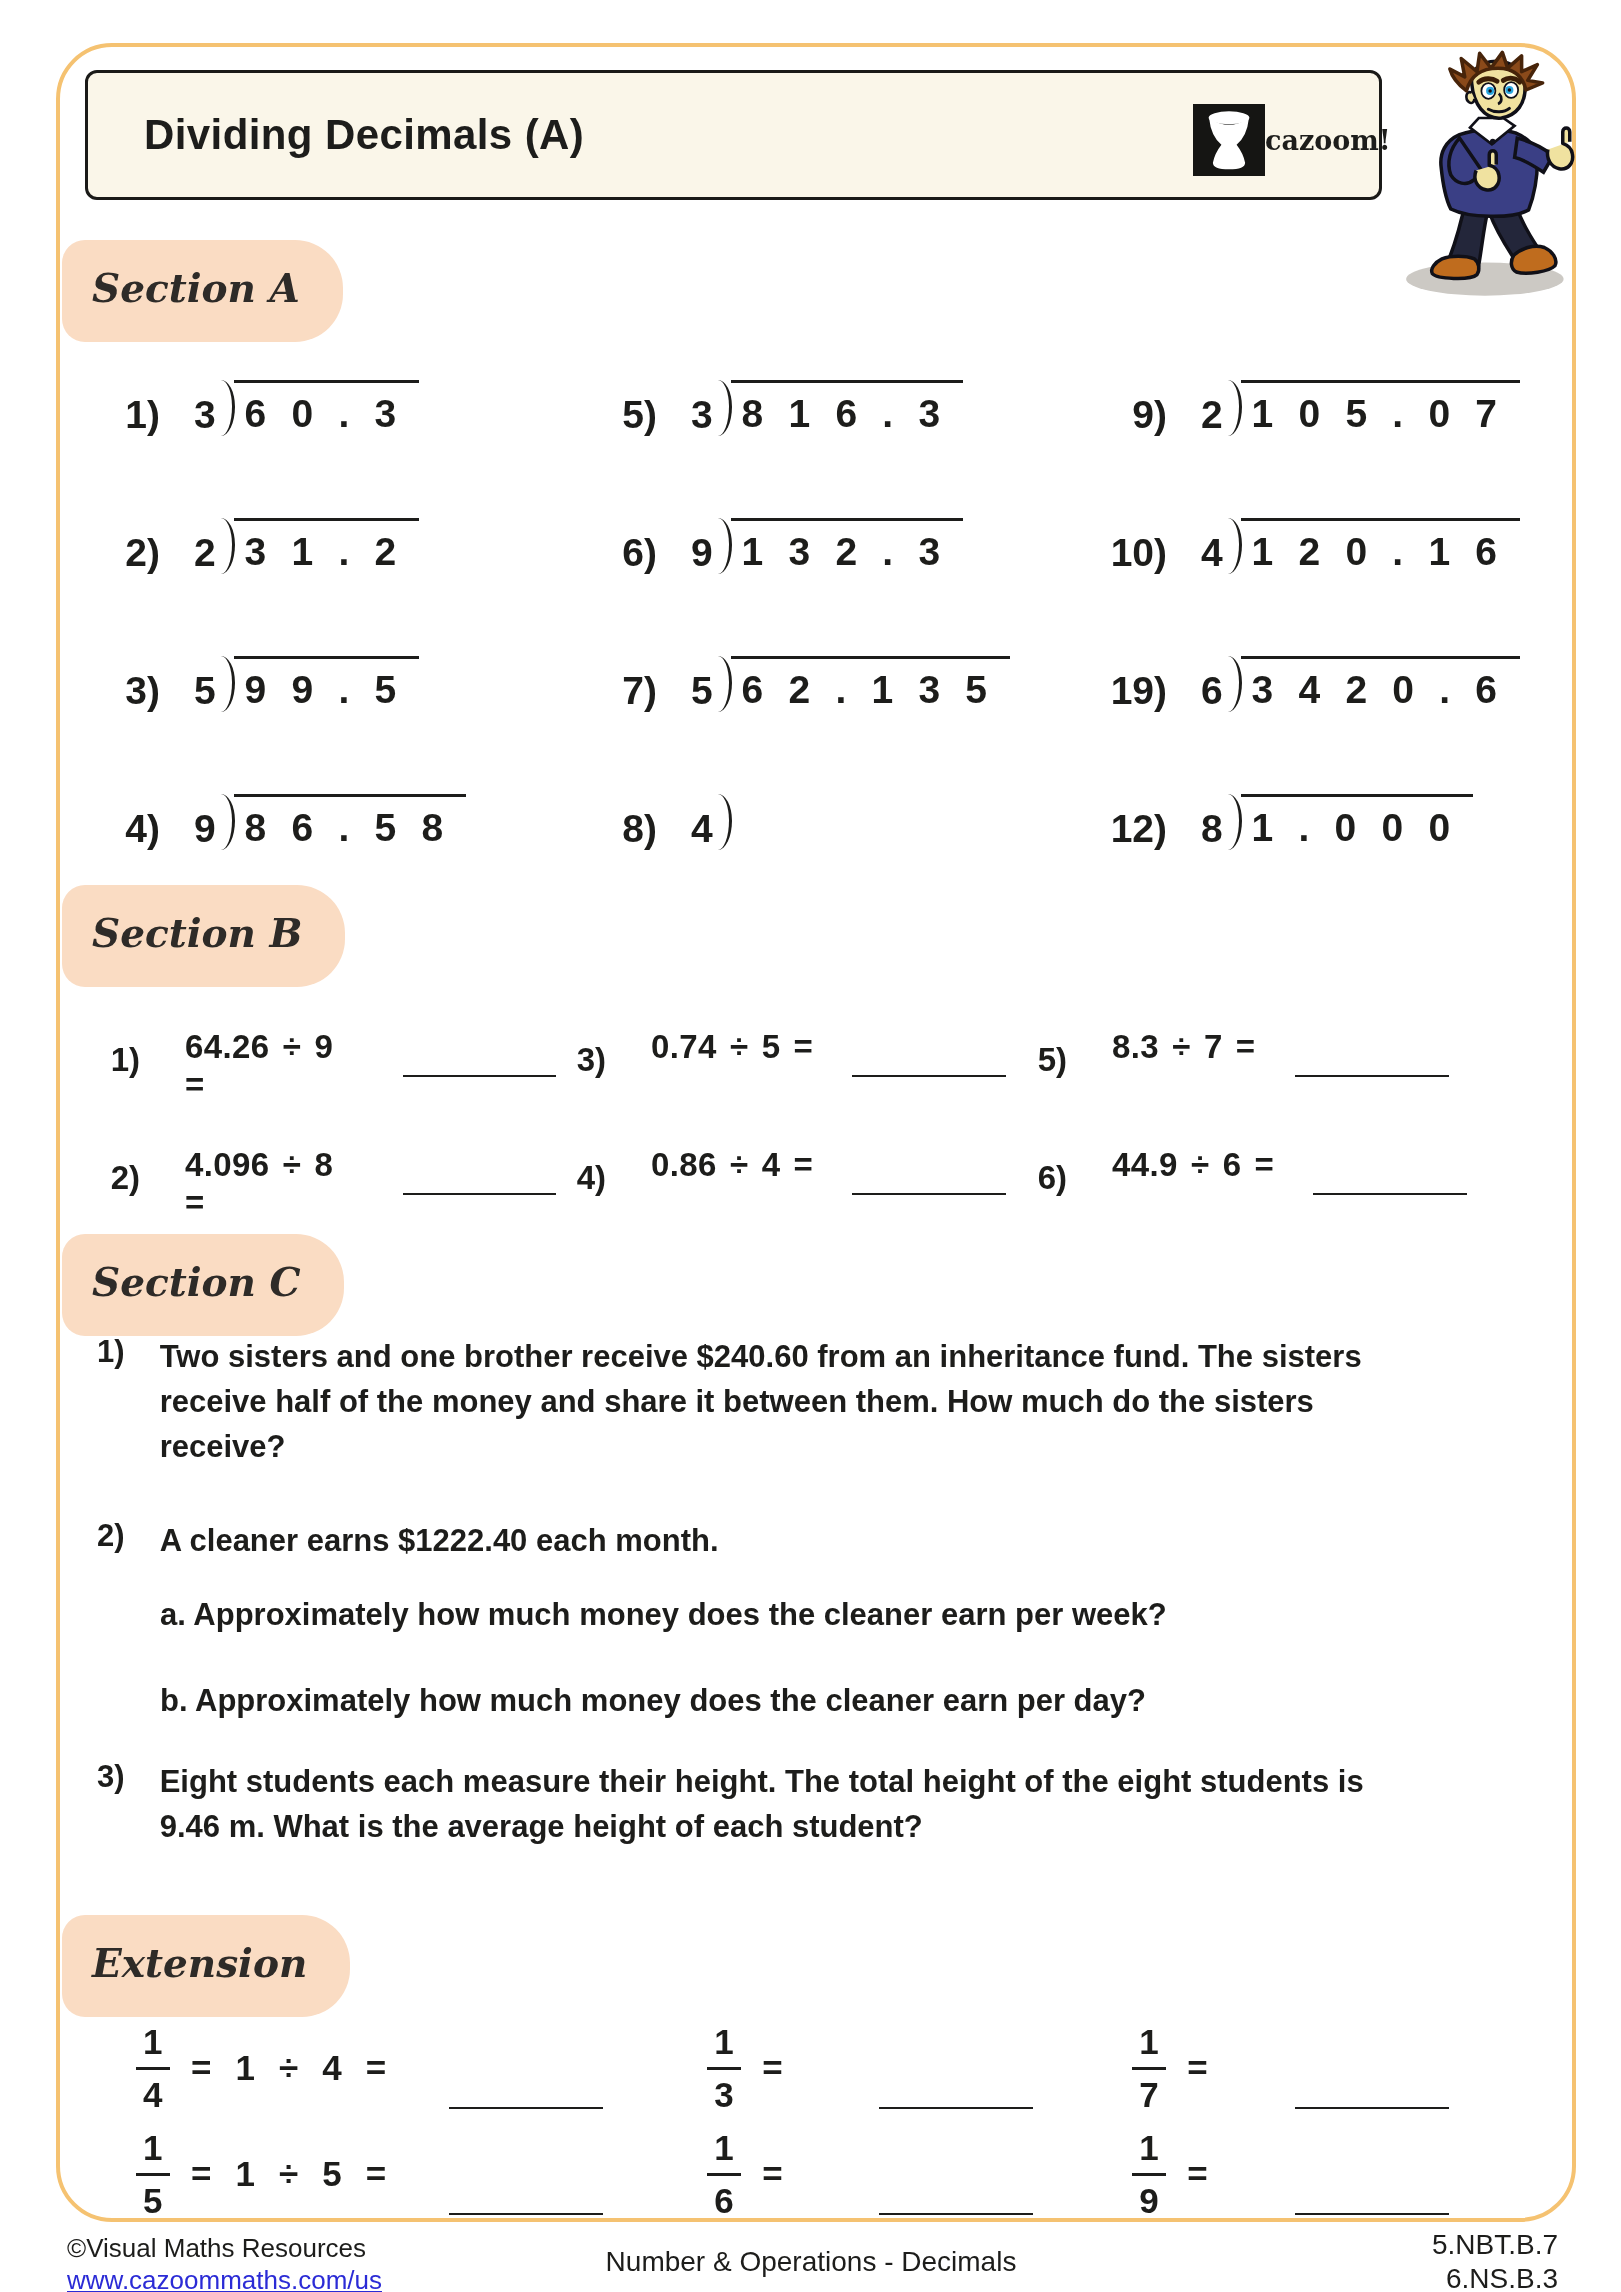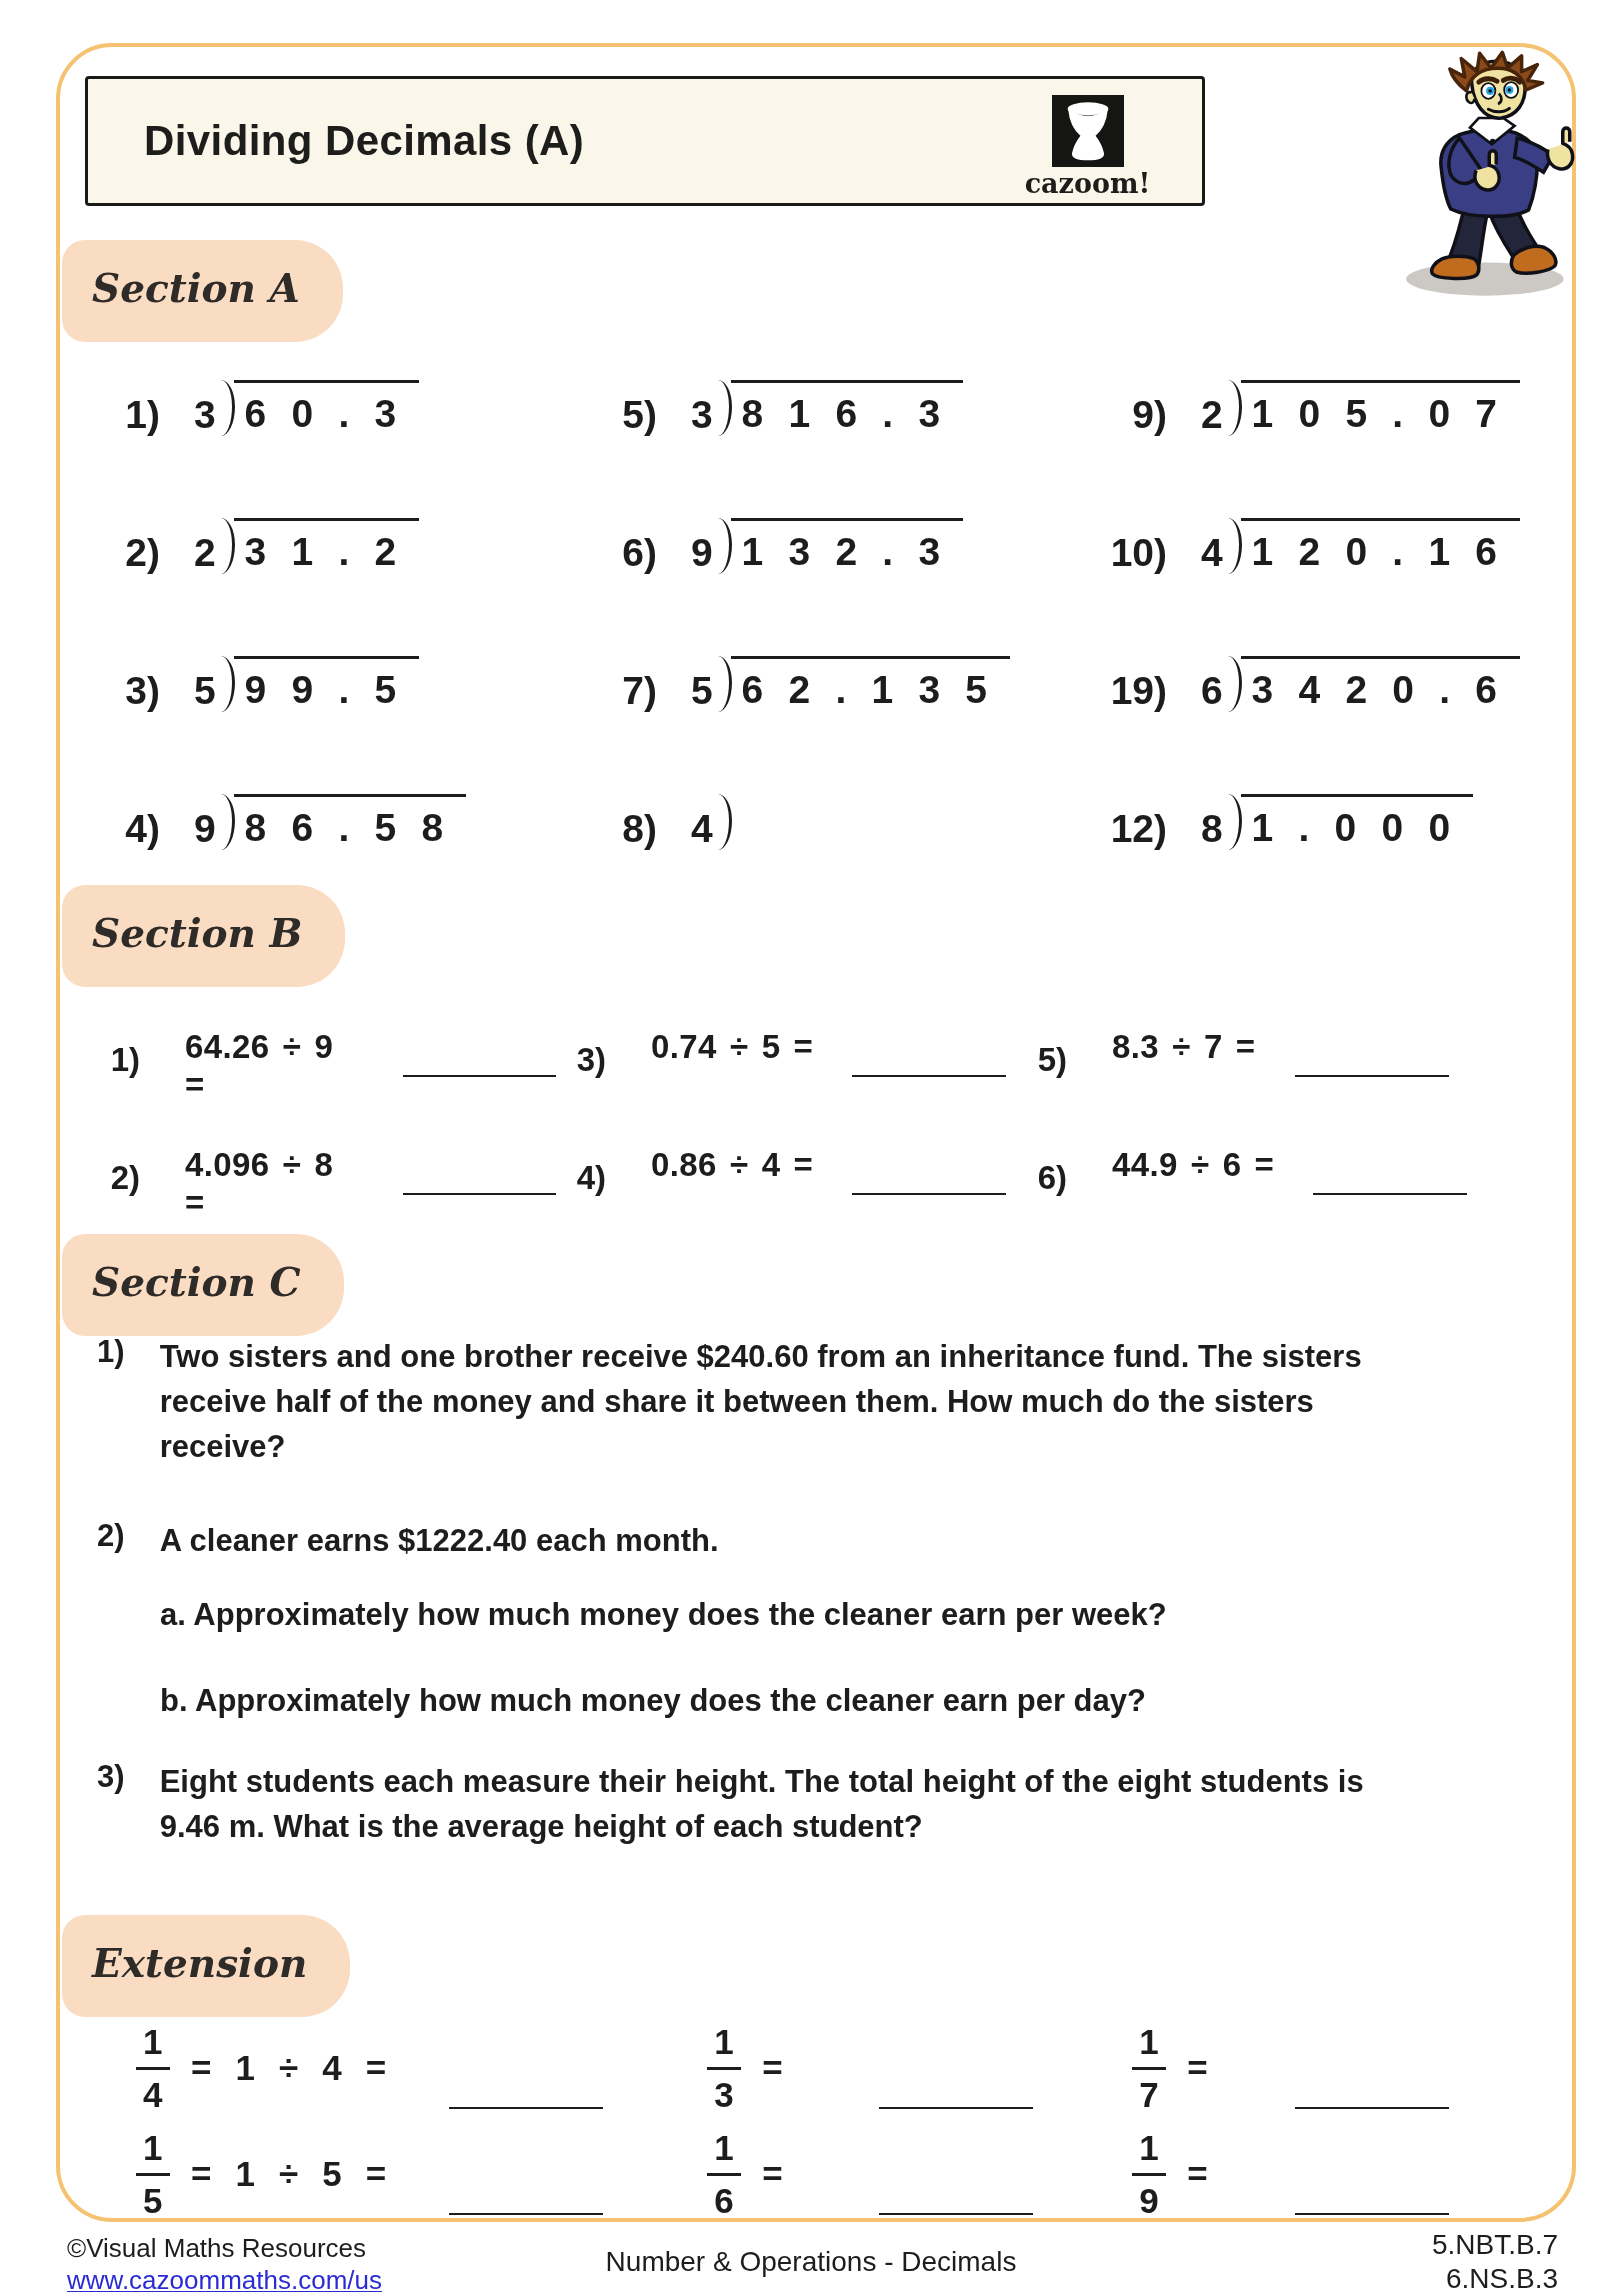--- a/index.html
+++ b/index.html
@@ -7,27 +7,27 @@
     position:relative; width:1622px; height:2293px; overflow:hidden;
     background:#ffffff; font-family:"Liberation Sans", sans-serif; color:#1d1d1b;
   }
   
   .page-border {
     position:absolute; left:56px; top:43px; width:1512px; height:2171px;
     border:4.5px solid #f5c271; border-radius:56px;
   }
   
   .title-box {
-    position:absolute; left:85px; top:76px; width:1120px; height:130px;
-    background:#faf6e9; border:3.6px solid #1a1a18; border-radius:4px;
+    position:absolute; left:85px; top:70px; width:1297px; height:130px;
+    background:#faf6e9; border:3.6px solid #1a1a18; border-radius:12px;
     display:flex; align-items:center; justify-content:space-between;
     padding:0 43px 0 56px; box-sizing:border-box;
   }
   .title-text { font-size:42px; font-weight:bold; letter-spacing:0.4px; }
-  .logo { display:flex; flex-direction:column; align-items:center; margin-top:12.5px; width:143px; }
+  .logo { display:flex; flex-direction:row; align-items:center; margin-top:12.5px; width:143px; }
   .brand { font-family:"DejaVu Serif", serif; font-weight:bold; font-size:27px; letter-spacing:0px; margin-top:-1.8px; }
   
   .character { position:absolute; left:1386px; top:50px; width:210px; height:255px; z-index:5; }
   
   .sec-label {
     position:absolute; left:62px; height:95px; background:#fadcc3;
     border-radius:23px 48px 48px 23px; display:flex; align-items:center;
     padding:0 43px 7.2px 30px; font-family:"DejaVu Serif", serif;
     font-style:italic; font-weight:bold; font-size:39px; color:#2e2b28;
   }

